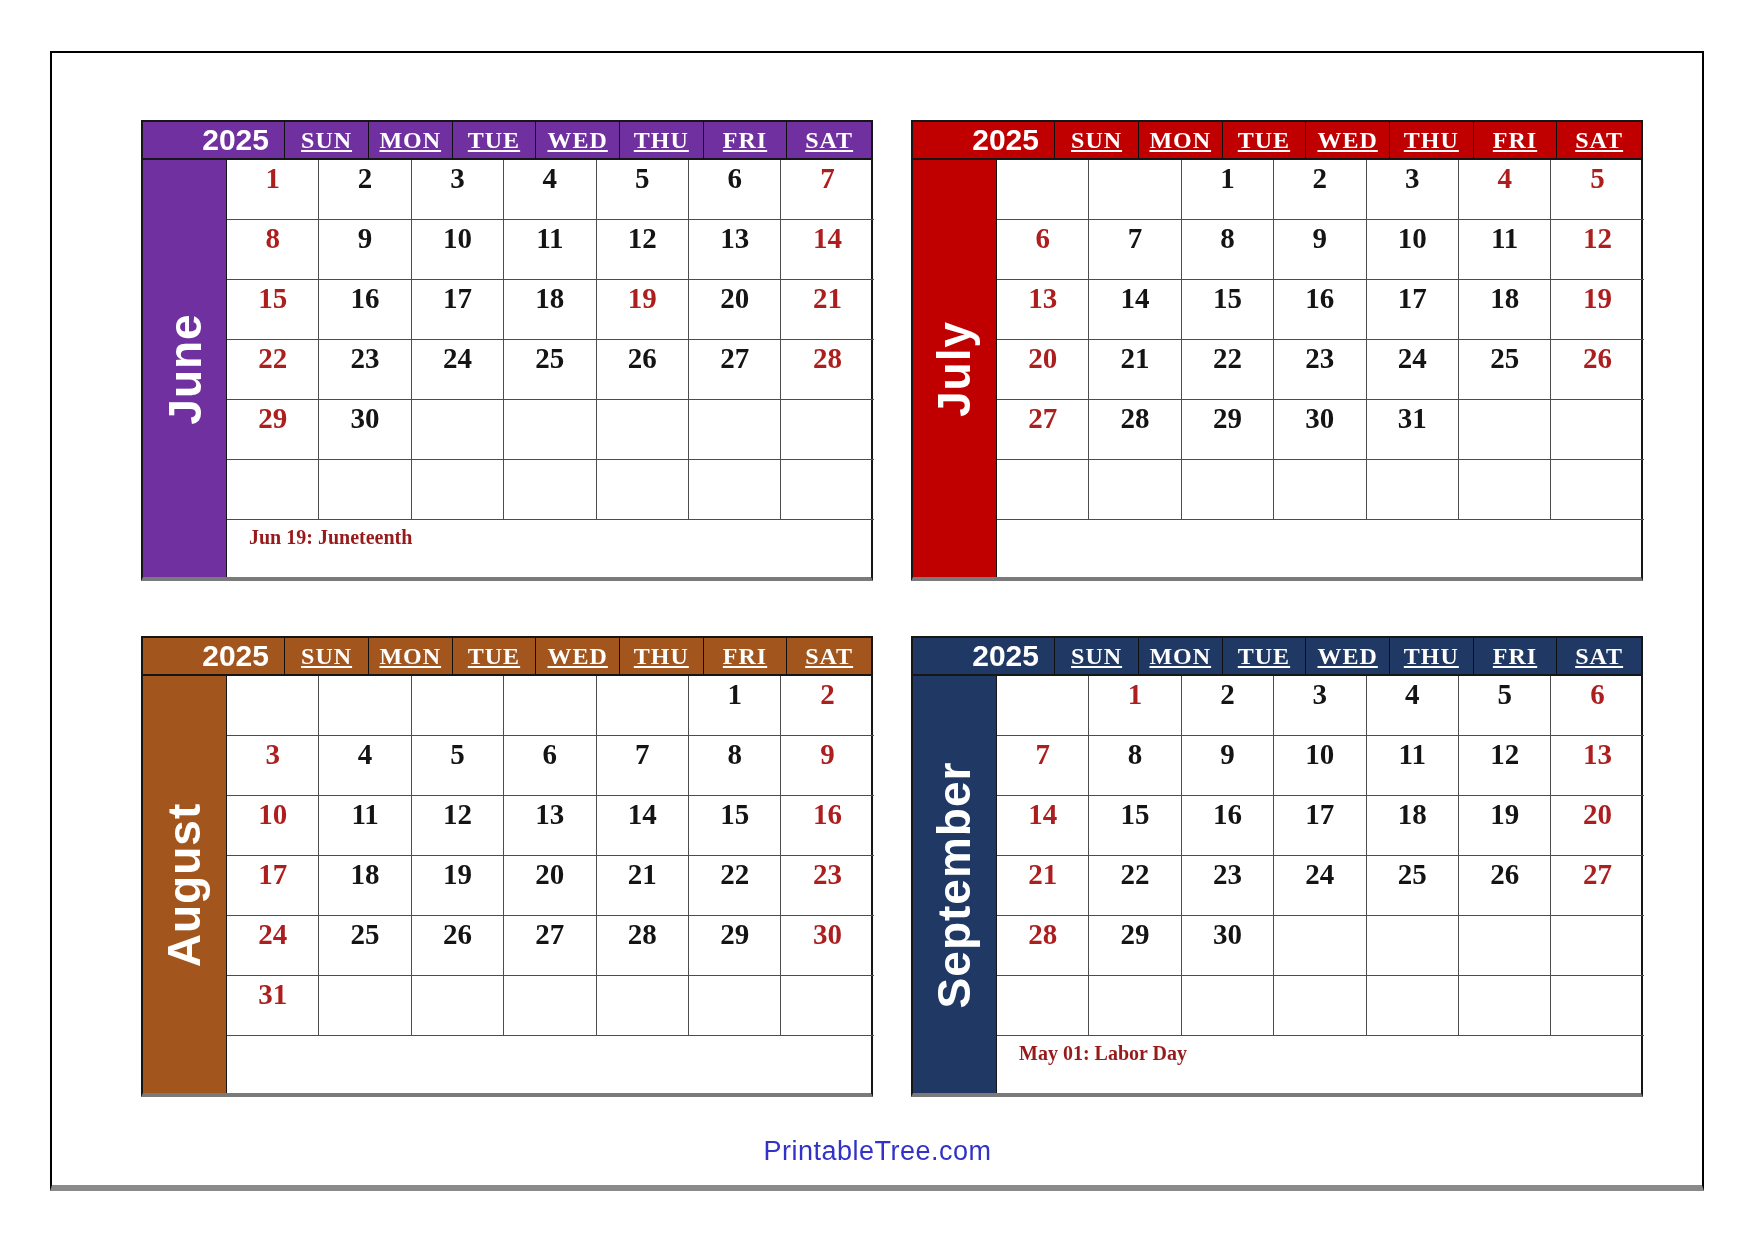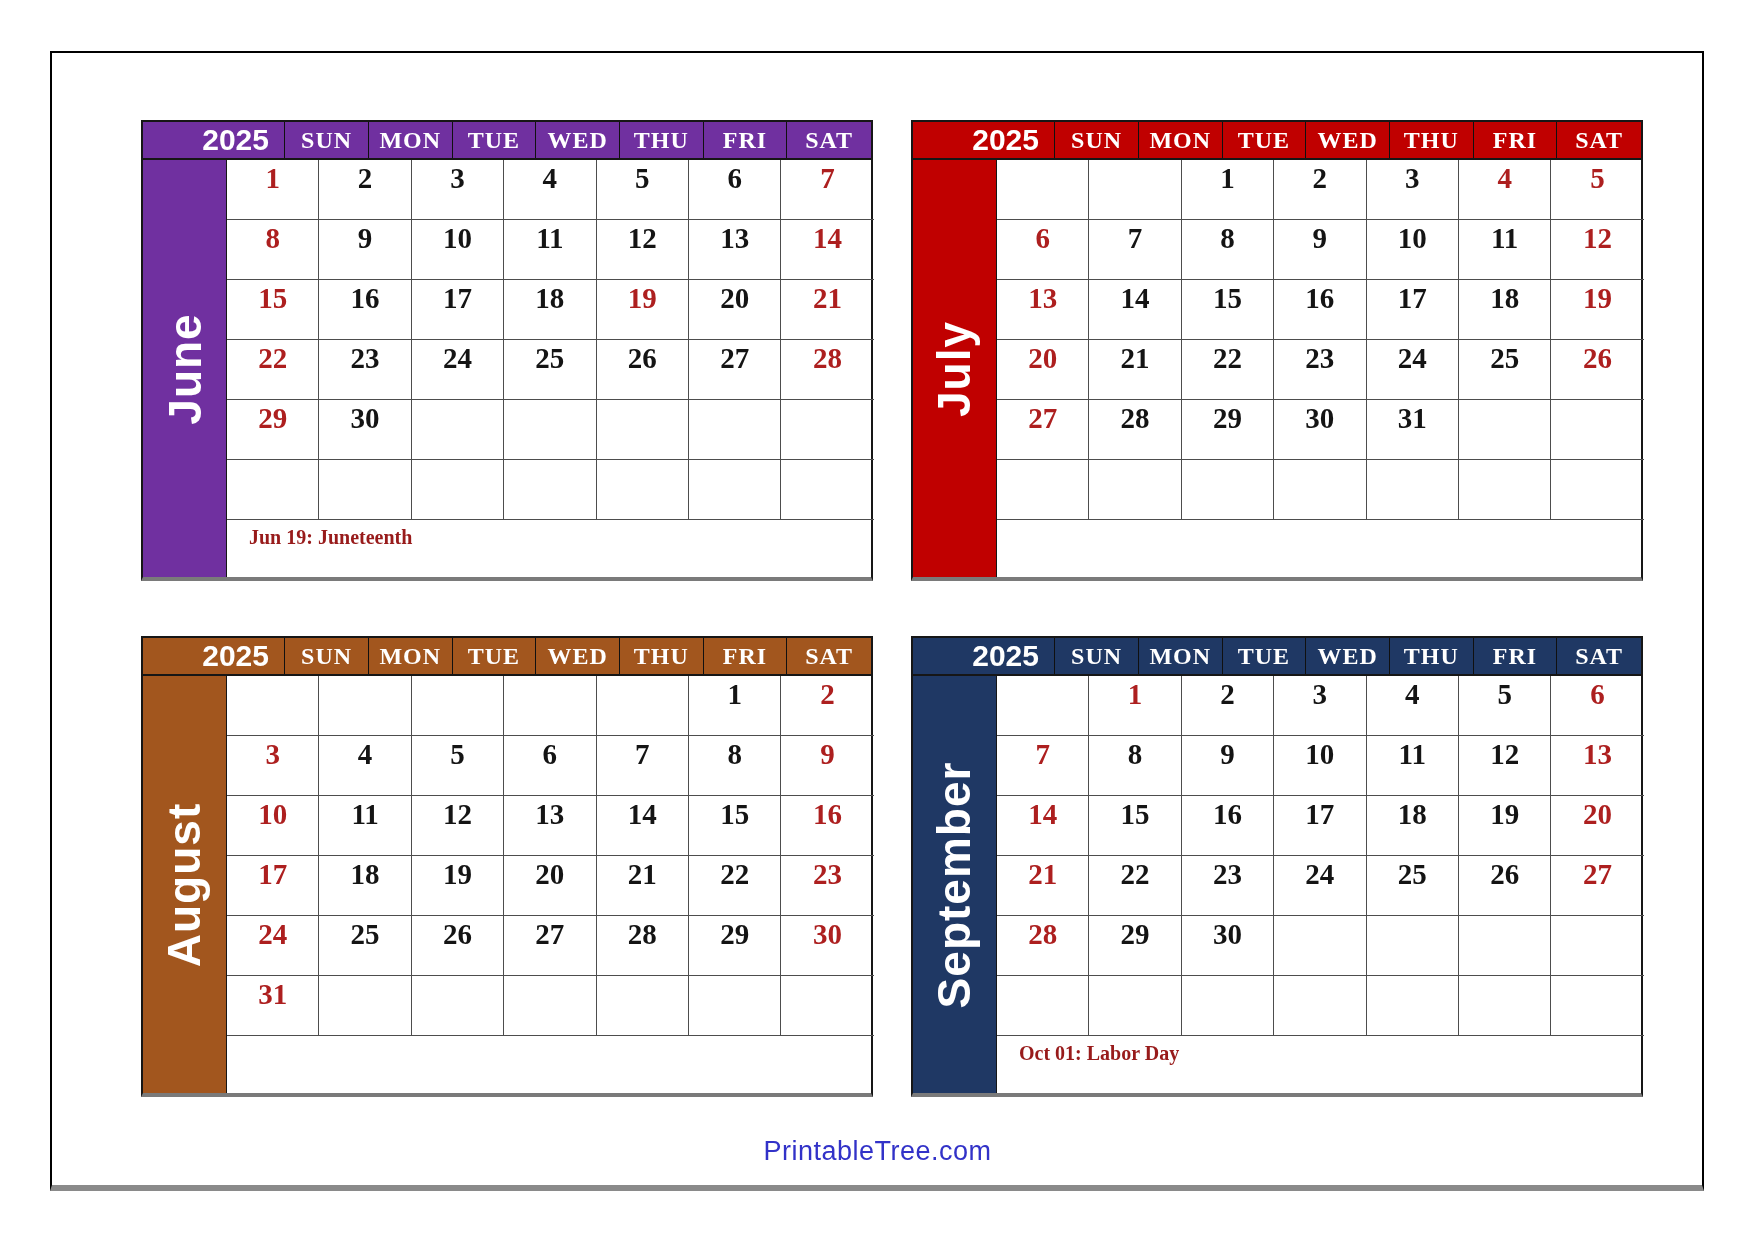--- a/index.html
+++ b/index.html
@@ -16,21 +16,21 @@
     border:2px solid #161616;border-bottom:4px solid #7a7a7a;
   }
   .cal-june{left:141px;top:120px;}
   .cal-july{left:911px;top:120px;}
   .cal-august{left:141px;top:636px;}
   .cal-september{left:911px;top:636px;}
 
   .cal-header{display:flex;height:38px;background:var(--c);border-bottom:2px solid #161616;box-sizing:border-box;}
   .hcell{display:flex;align-items:center;justify-content:center;color:#ffffff;box-sizing:border-box;border-right:1px solid #101010;}
   .year-cell{width:108px;font:bold 30px "Liberation Sans",sans-serif;margin-left:44px;}
-  .day-cell{width:92px;font:bold 24px "Liberation Serif",serif;letter-spacing:1px;}
+  .day-cell{width:92px;font:bold 24px "Liberation Serif",serif;letter-spacing:1px;text-decoration:underline;}
   .day-cell:last-child{border-right:none;}
 
   .cal-body{display:flex;height:417px;}
   .sidebar{width:84px;background:var(--c);border-right:1px solid #161616;box-sizing:border-box;
            display:flex;align-items:center;justify-content:center;}
   .month-label{transform:rotate(-90deg);white-space:nowrap;color:#ffffff;
                font:bold 46px "Liberation Sans",sans-serif;letter-spacing:1px;}
   .cal-main{width:647px;display:flex;flex-direction:column;}
   .grid{display:grid;grid-template-columns:repeat(7,92.4px);grid-auto-rows:60px;}
   .cell{box-sizing:border-box;border-right:1px solid #4d4d4d;border-bottom:1px solid #4d4d4d;
@@ -301,21 +301,21 @@
           <div class="cell"></div>
           <div class="cell"></div>
           <div class="cell"></div>
           <div class="cell"></div>
           <div class="cell"></div>
           <div class="cell"></div>
           <div class="cell"></div>
           <div class="cell"></div>
         </div>
       <div class="note-row">
-        <span class="note-text">Oct 01: Labor Day</span>
+        <span class="note-text">May 01: Labor Day</span>
       </div>
     </div>
   </div>
 </div>
 
 <div class="footer">
   <a>PrintableTree.com</a>
 </div>
 
 </body></html>

